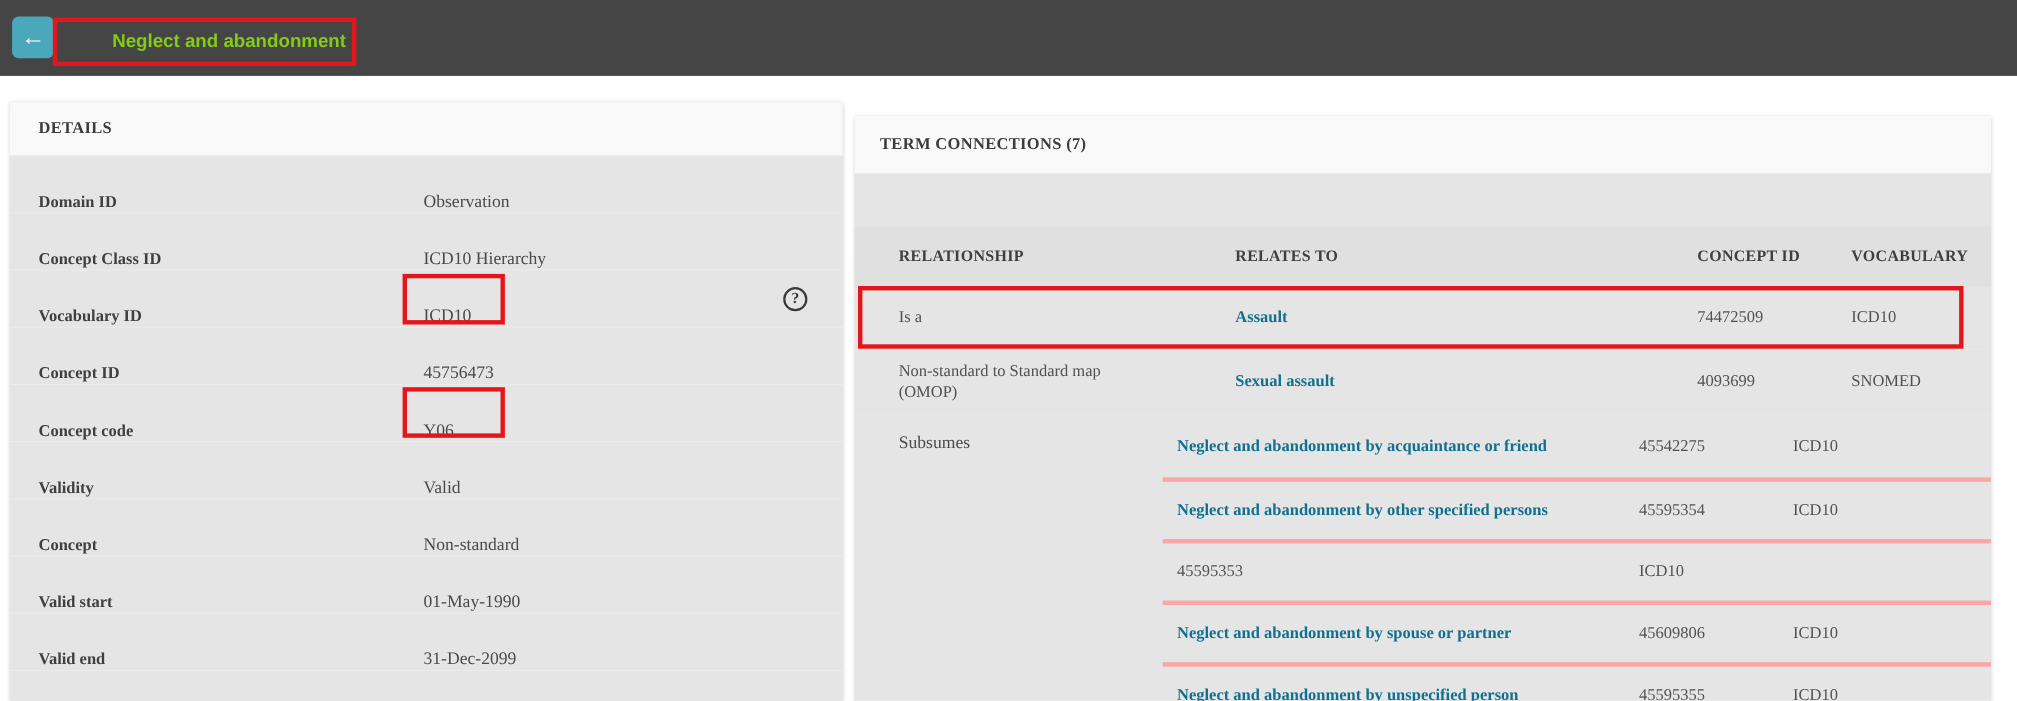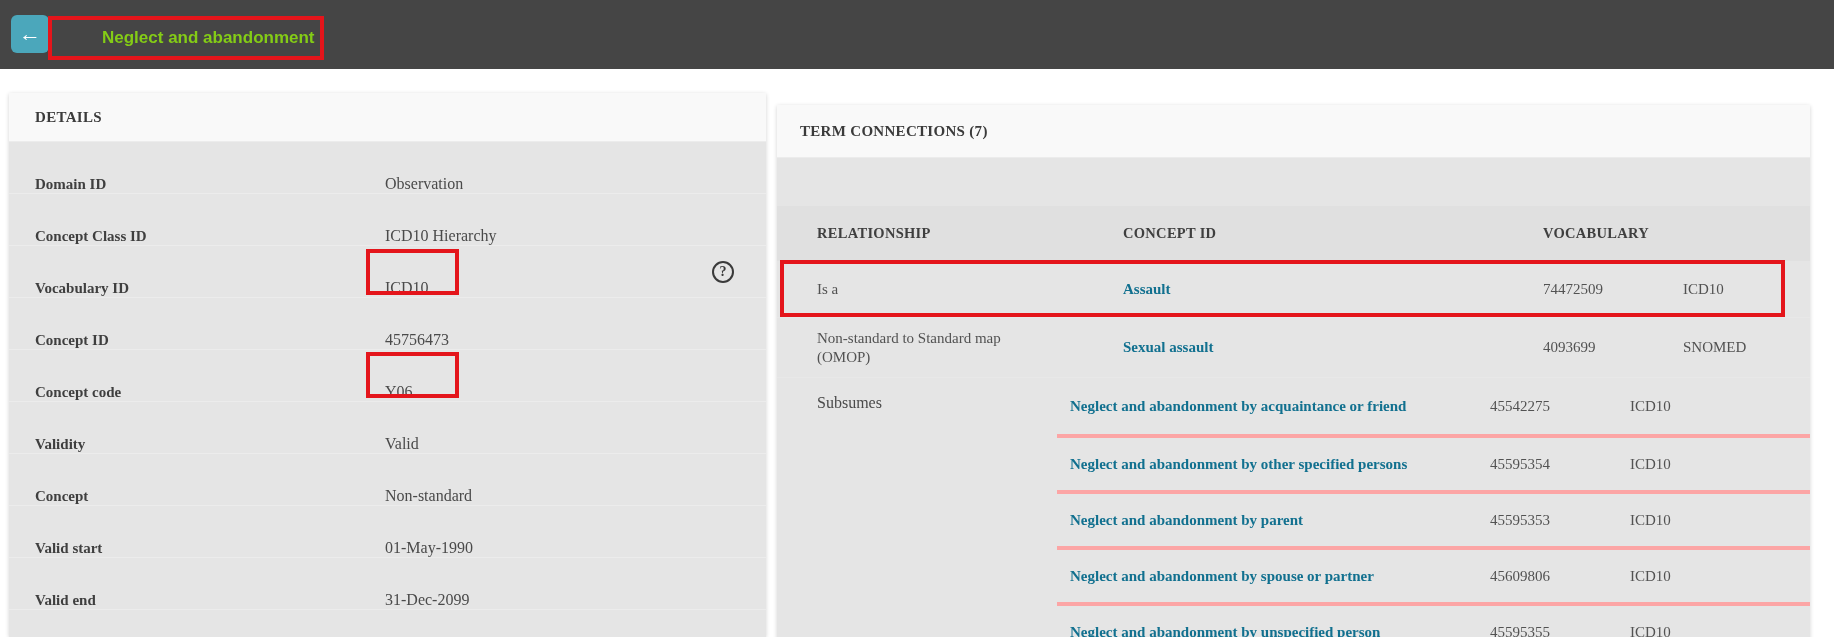--- a/index.html
+++ b/index.html
@@ -158,20 +158,21 @@
     <span class="detail-label">Valid end</span>
     <span class="detail-value">31-Dec-2099</span>
   </div>
 </div>
 
 <div class="panel panel-right">
   <div class="panel-header">TERM CONNECTIONS (7)</div>
 
   <div class="tc-thead">
     <span>RELATIONSHIP</span>
+    <span>RELATES TO</span>
     <span>CONCEPT ID</span>
     <span>VOCABULARY</span>
   </div>
 
   <div class="tc-row tc-row-1">
     <span class="tc-rel">Is a</span>
     <span><a href="#" class="tc-link">Assault</a></span>
     <span>74472509</span>
     <span>ICD10</span>
   </div>
@@ -190,21 +191,20 @@
         <span><a href="#" class="tc-link">Neglect and abandonment by acquaintance or friend</a></span>
         <span>45542275</span>
         <span>ICD10</span>
       </div>
       <div class="tc-subrow">
         <span><a href="#" class="tc-link">Neglect and abandonment by other specified persons</a></span>
         <span>45595354</span>
         <span>ICD10</span>
       </div>
       <div class="tc-subrow">
-        <span><a href="#" class="tc-link">Neglect and abandonment by parent</a></span>
         <span>45595353</span>
         <span>ICD10</span>
       </div>
       <div class="tc-subrow">
         <span><a href="#" class="tc-link">Neglect and abandonment by spouse or partner</a></span>
         <span>45609806</span>
         <span>ICD10</span>
       </div>
       <div class="tc-subrow">
         <span><a href="#" class="tc-link">Neglect and abandonment by unspecified person</a></span>

